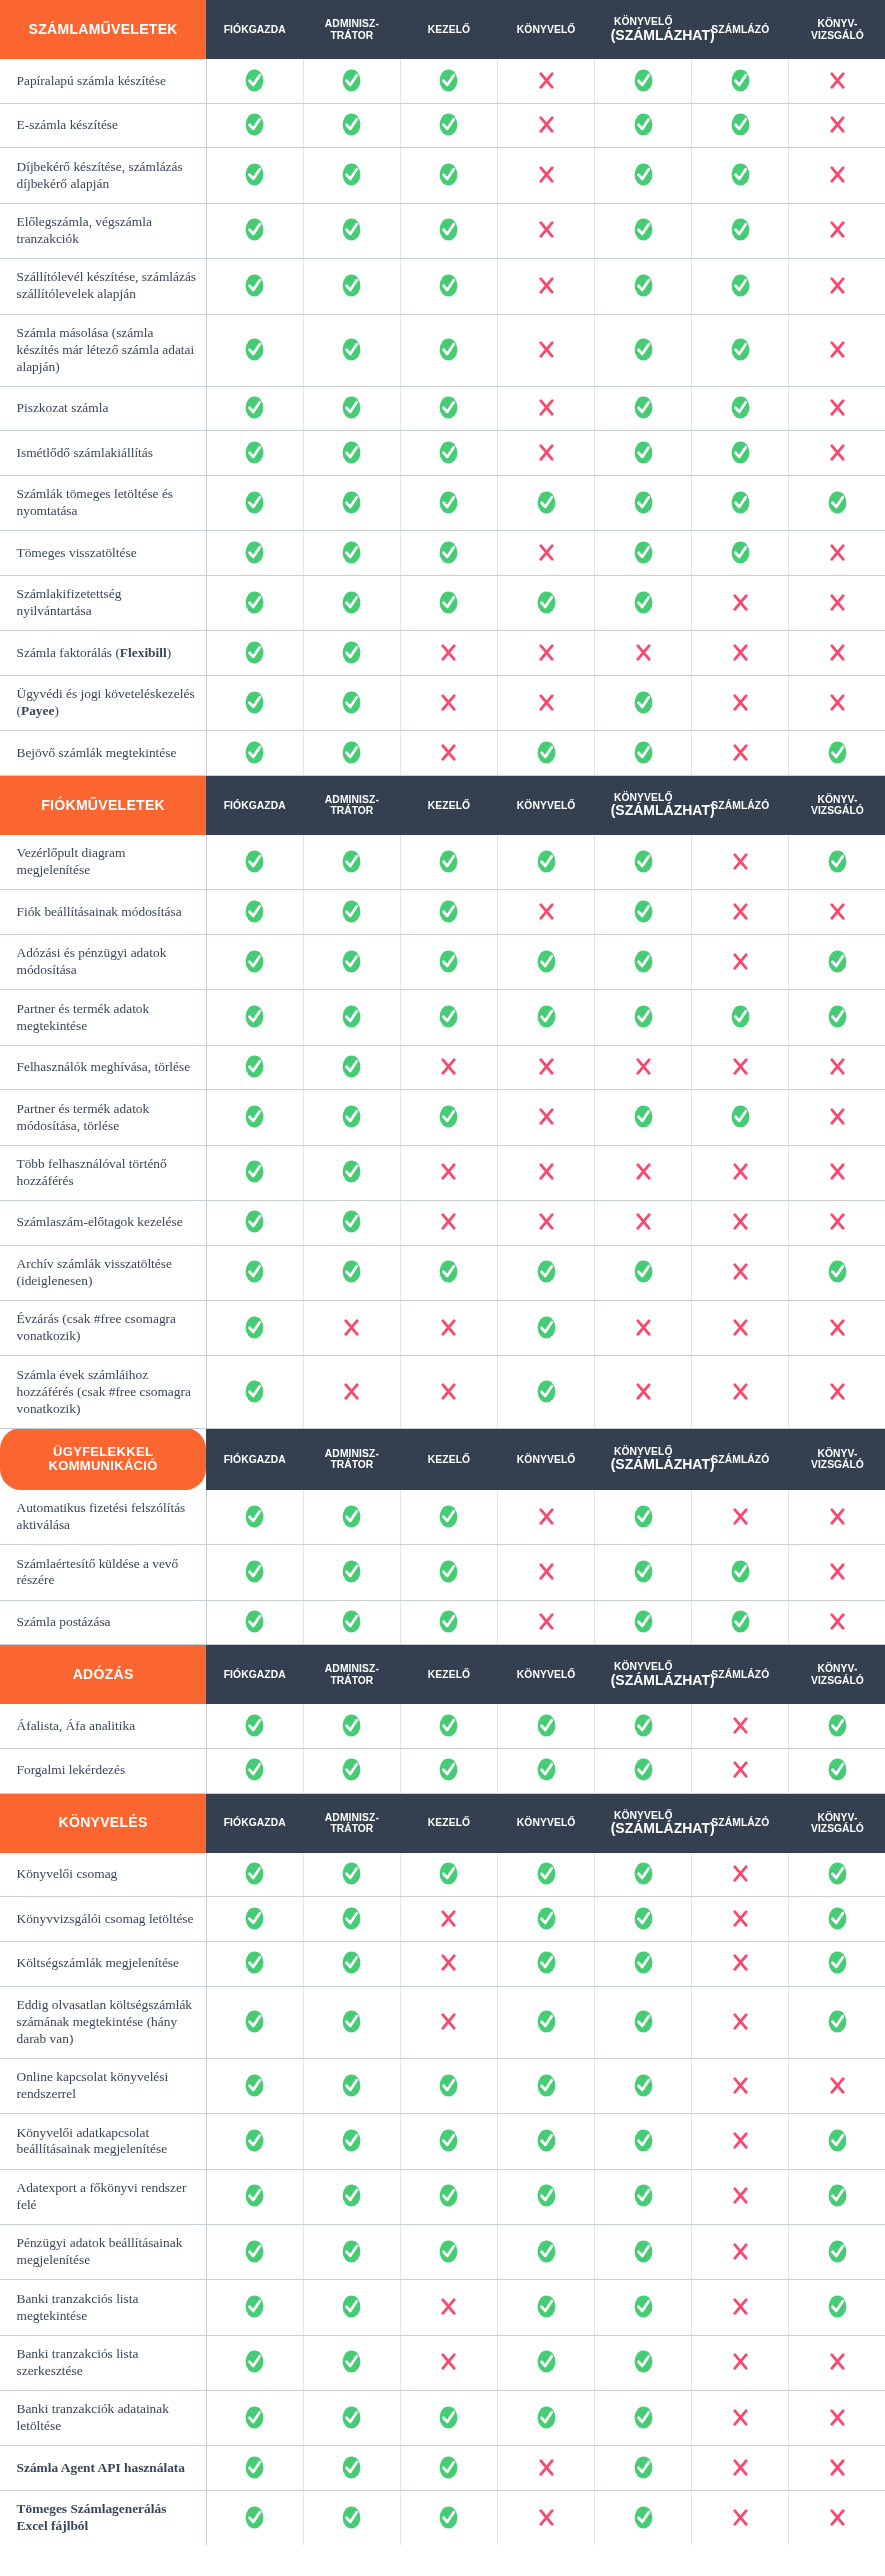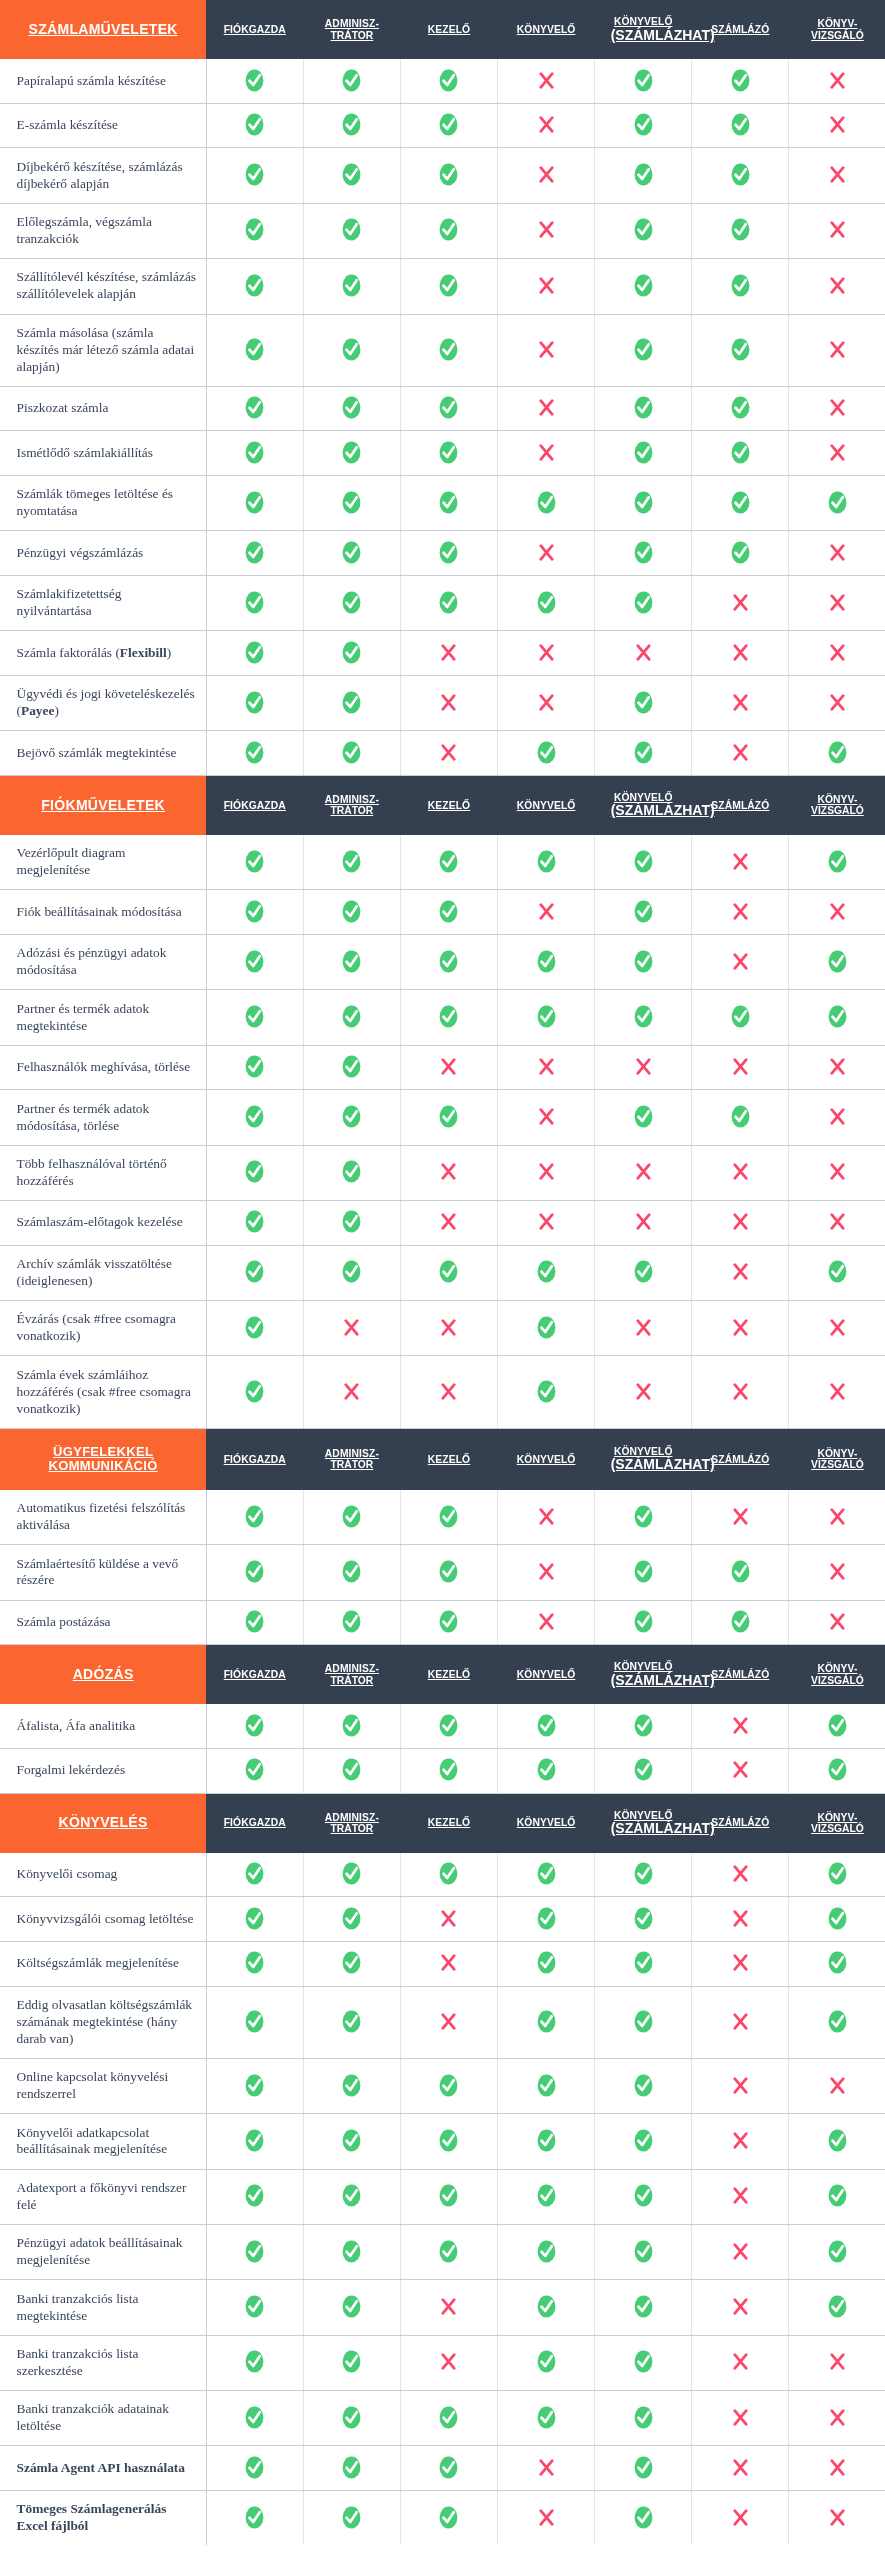--- a/index.html
+++ b/index.html
@@ -21,34 +21,33 @@
     table-layout:fixed;
   }
   table.perm col.c-label{width:206px;}
   table.perm col.c-role{width:97px;}
 
   
   tr.section-head td{
     padding:16px;
     vertical-align:middle;
     height:48px;
-    text-decoration:underline;
   }
   td.sec-title{
     background:#fb6630;
     color:#ffffff;
     font-size:14px;
     font-weight:bold;
     letter-spacing:0.3px;
     text-align:center;
     line-height:1.12;
     padding:3.1px 6.2px;
     box-sizing:border-box;
   }
-  td.sec-title.two-line{font-size:13px;}
+  td.sec-title.two-line{font-size:13px;border-radius:21px;}
   td.role{
     background:#344050;
     color:#ffffff;
     font-size:10.3px;
     font-weight:bold;
     text-align:center;
     line-height:1.12;
     padding:2.1px 2.1px;
     box-sizing:border-box;
     letter-spacing:0.1px;
@@ -370,21 +369,21 @@
           <td class="cell"><span class="mark"><svg viewBox="0 0 44 44" xmlns="http://www.w3.org/2000/svg" aria-hidden="true">
                 <ellipse cx="22" cy="22" rx="17" ry="21" fill="#45cc74"></ellipse>
                 <path d="M12.5 22.5 L19.5 30.5 L32 12" fill="none" stroke="#ffffff" stroke-width="5.2" stroke-linecap="round" stroke-linejoin="round"></path>
               </svg></span></td>
           <td class="cell"><span class="mark"><svg viewBox="0 0 44 44" xmlns="http://www.w3.org/2000/svg" aria-hidden="true">
                 <ellipse cx="22" cy="22" rx="17" ry="21" fill="#45cc74"></ellipse>
                 <path d="M12.5 22.5 L19.5 30.5 L32 12" fill="none" stroke="#ffffff" stroke-width="5.2" stroke-linecap="round" stroke-linejoin="round"></path>
               </svg></span></td>
         </tr>
         <tr class="data-row">
-          <td class="feat">Pénzügyi végszámlázás</td>
+          <td class="feat">Tömeges visszatöltése</td>
           <td class="cell"><span class="mark"><svg viewBox="0 0 44 44" xmlns="http://www.w3.org/2000/svg" aria-hidden="true">
                 <ellipse cx="22" cy="22" rx="17" ry="21" fill="#45cc74"></ellipse>
                 <path d="M12.5 22.5 L19.5 30.5 L32 12" fill="none" stroke="#ffffff" stroke-width="5.2" stroke-linecap="round" stroke-linejoin="round"></path>
               </svg></span></td>
           <td class="cell"><span class="mark"><svg viewBox="0 0 44 44" xmlns="http://www.w3.org/2000/svg" aria-hidden="true">
                 <ellipse cx="22" cy="22" rx="17" ry="21" fill="#45cc74"></ellipse>
                 <path d="M12.5 22.5 L19.5 30.5 L32 12" fill="none" stroke="#ffffff" stroke-width="5.2" stroke-linecap="round" stroke-linejoin="round"></path>
               </svg></span></td>
           <td class="cell"><span class="mark"><svg viewBox="0 0 44 44" xmlns="http://www.w3.org/2000/svg" aria-hidden="true">
                 <ellipse cx="22" cy="22" rx="17" ry="21" fill="#45cc74"></ellipse>

